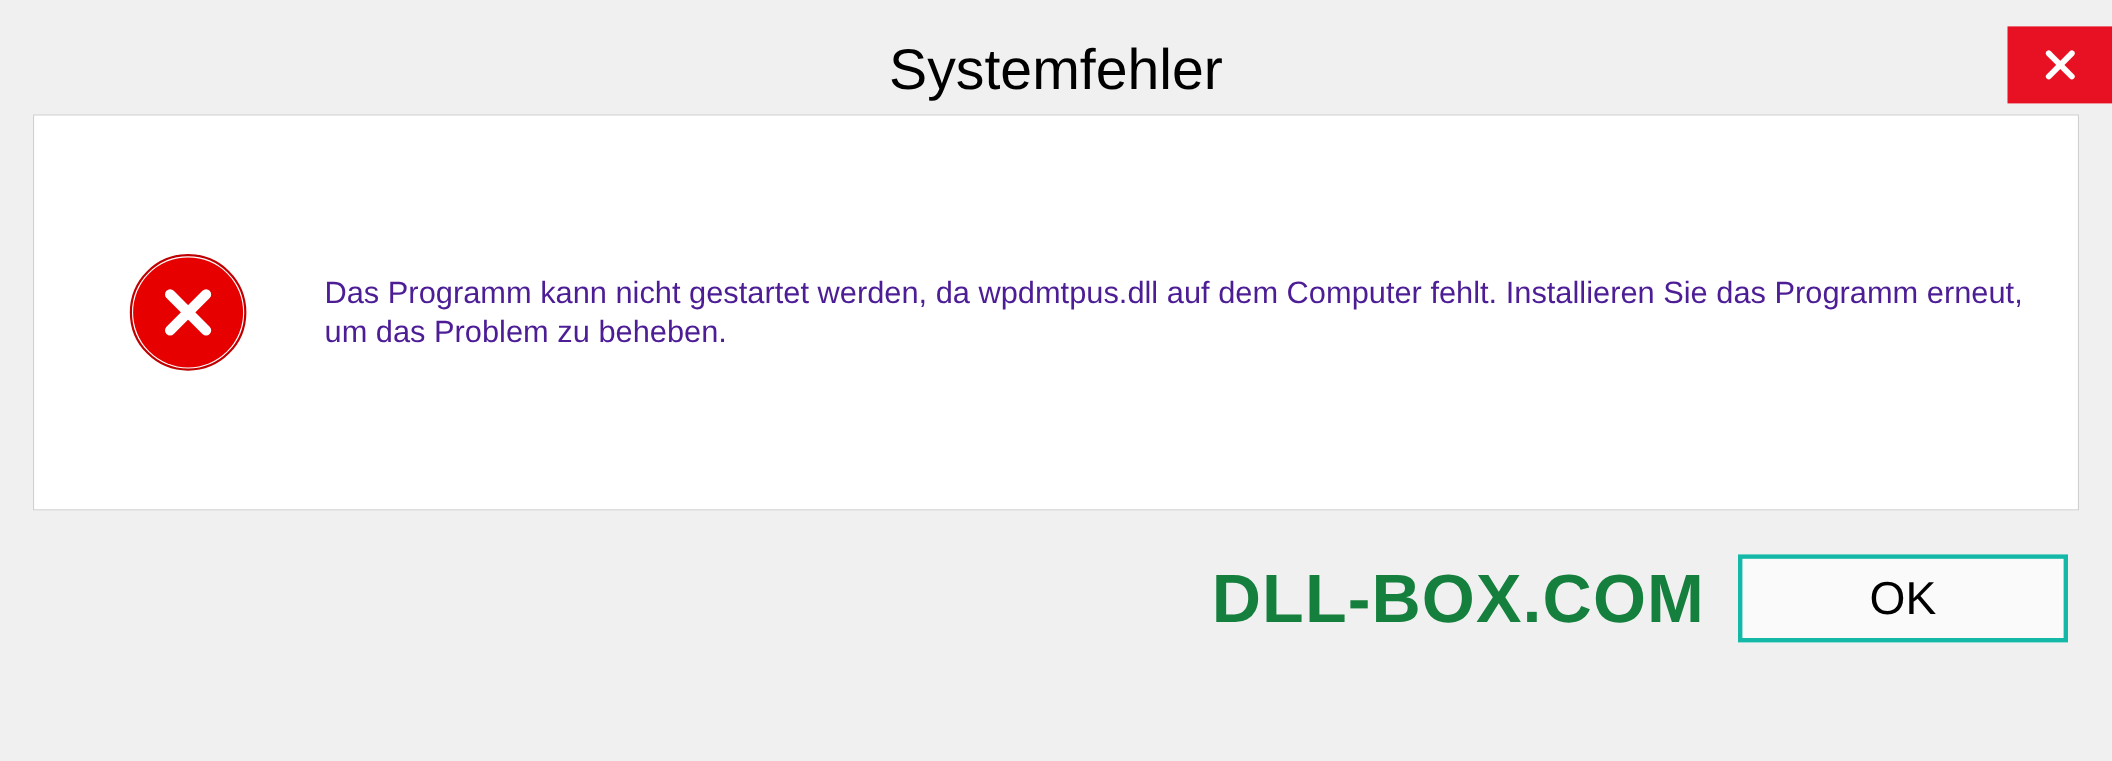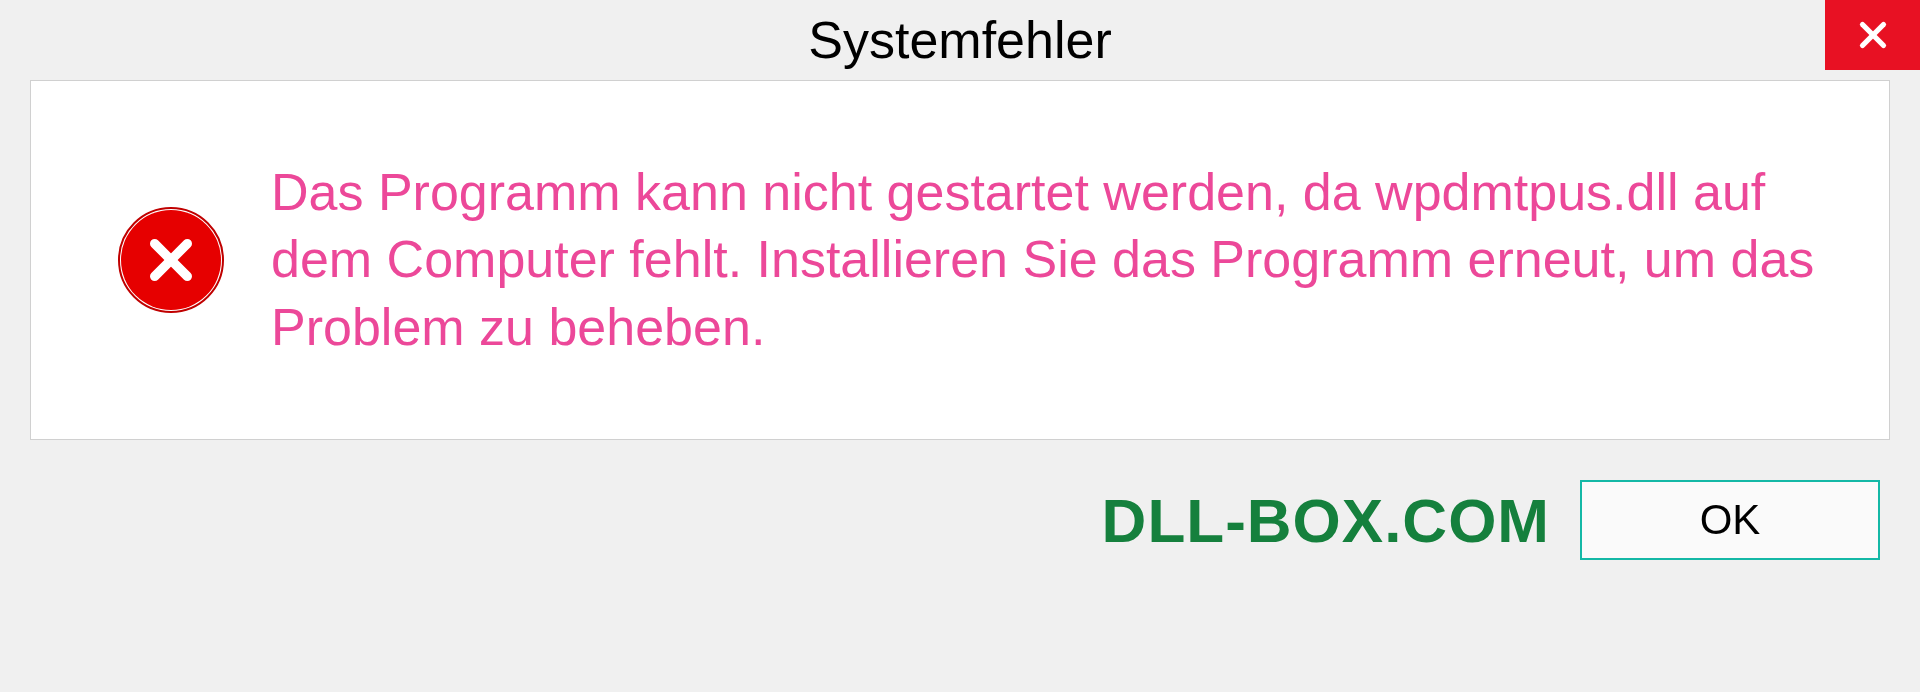--- a/index.html
+++ b/index.html
@@ -24,20 +24,21 @@
       position: relative;
     }
 
     .titlebar {
       height: 80px;
       display: flex;
       align-items: center;
       justify-content: center;
       position: relative;
       padding: 10px 0;
+      margin-top: 24px;
     }
 
     .title {
       font-size: 52px;
       color: #000;
       font-weight: 400;
       text-align: center;
     }
 
     .close-button {
@@ -89,24 +90,25 @@
       border: 2px solid #c00000;
       pointer-events: none;
     }
 
     .error-icon svg {
       width: 56px;
       height: 56px;
     }
 
     .message {
-      font-size: 52px;
-      color: #ec4899;
+      font-size: 28px;
+      color: #4c1d95;
       line-height: 1.3;
       font-weight: 400;
+      margin-left: 24px;
     }
 
     .footer {
       display: flex;
       align-items: center;
       justify-content: flex-end;
       padding: 40px 40px 30px 40px;
       gap: 30px;
     }
 
@@ -114,21 +116,21 @@
       font-size: 62px;
       font-weight: 900;
       color: #15803d;
       letter-spacing: 1px;
       font-family: Arial, sans-serif;
     }
 
     .ok-button {
       width: 300px;
       height: 80px;
-      border: 2px solid #14b8a6;
+      border: 4px solid #14b8a6;
       background: #fafafa;
       font-size: 42px;
       color: #000;
       display: flex;
       align-items: center;
       justify-content: center;
       cursor: pointer;
       font-family: inherit;
     }
   </style>

